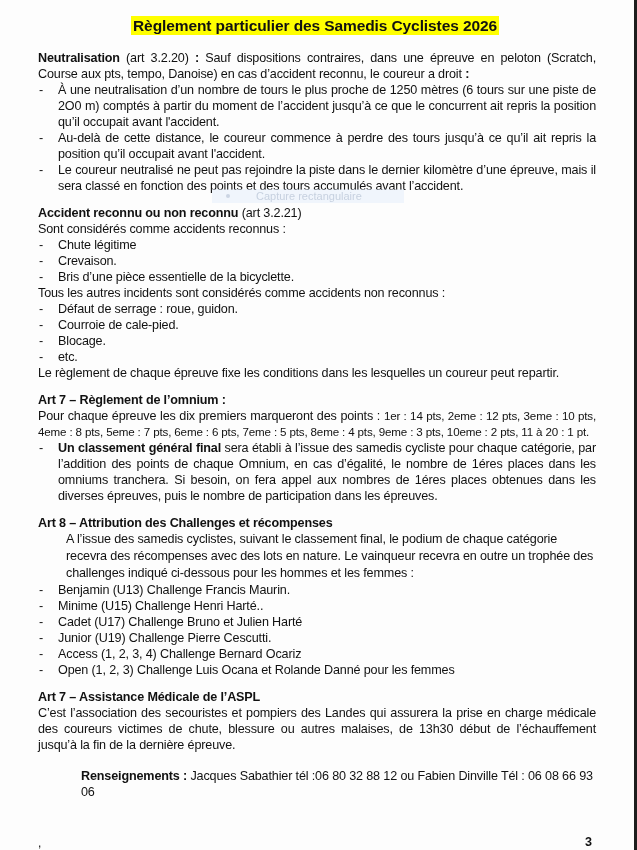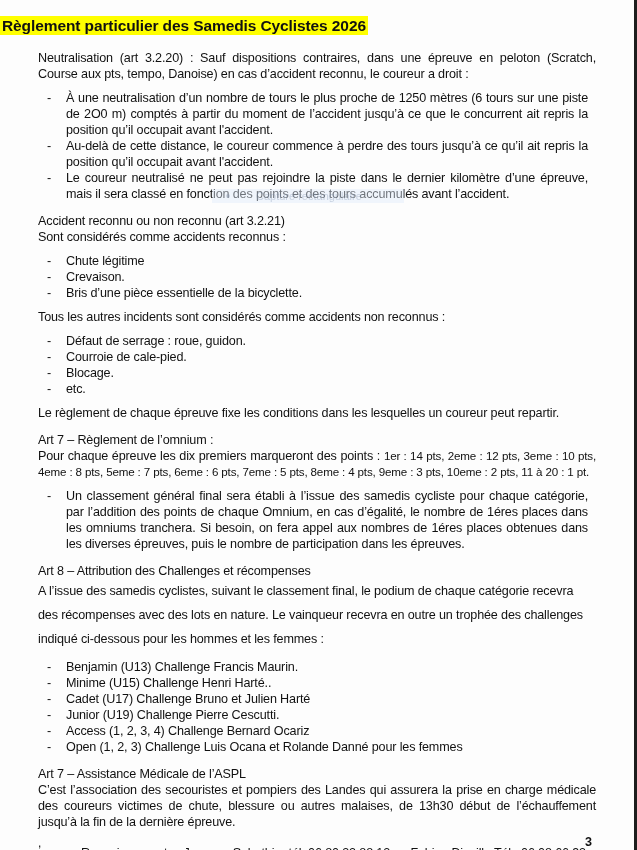--- a/index.html
+++ b/index.html
@@ -11,35 +11,35 @@
       position: relative;
     }
     .page {
       position: absolute; left: 0; top: 0; width: 634px; height: 850px;
       background: #fdfdfd;
     }
     .edge {
       position: absolute; right: 0; top: 0; width: 3px; height: 850px;
       background: #1e1e1e;
     }
-    .title-wrap { position: absolute; top: 16px; left: 0; width: 552px; text-align: left; }
+    .title-wrap { position: absolute; top: 16px; left: 0; width: 552px; text-align: center; padding-left: 39px; }
     .title {
       display: inline-block; background: #ffff00;
       font-weight: bold; font-size: 15.5px; line-height: 19px; padding: 0 2px;
       letter-spacing: -0.1px;
     }
     .content {
       position: absolute; left: 38px; top: 50px; width: 558px;
       font-size: 12.6px; line-height: 16px; letter-spacing: -0.15px;
     }
     .p { margin: 0; }
     .justify { text-align: justify; }
-    .b { font-weight: normal; }
+    .b { font-weight: bold; }
     .section { margin-top: 11px; }
-    ul.dash { list-style: none; margin: 8px; padding: 0; }
+    ul.dash { list-style: none; margin: 0; padding: 0; }
     ul.dash li { position: relative; padding-left: 20px; text-align: justify; }
     ul.dash li::before { content: "-"; position: absolute; left: 1px; top: 0; }
     .small { font-size: 11.6px; }
     .tooltip {
       position: absolute; left: 212px; top: 189px; width: 192px; height: 14px;
       background: rgba(225, 236, 250, 0.45);
       font-size: 11px; line-height: 14px; color: rgba(120,140,170,0.35);
       padding-left: 44px; box-sizing: border-box;
     }
     .tooltip .dot {
@@ -90,21 +90,21 @@
     <div class="section">
       <p class="p b">Art 7 – Règlement de l’omnium :</p>
       <p class="p justify"><span>Pour chaque épreuve les dix premiers marqueront des points : </span><span class="small">1er : 14 pts, 2eme : 12 pts, 3eme : 10 pts, 4eme : 8 pts, 5eme : 7 pts, 6eme : 6 pts, 7eme : 5 pts, 8eme : 4 pts, 9eme : 3 pts, 10eme : 2 pts, 11 à 20 : 1 pt.</span></p>
       <ul class="dash">
         <li><span class="b">Un classement général final</span><span> sera établi à l’issue des samedis cycliste pour chaque catégorie, par l’addition des points de chaque Omnium, en cas d’égalité, le nombre de 1éres places dans les omniums tranchera. Si besoin, on fera appel aux nombres de 1éres places obtenues dans les diverses épreuves, puis le nombre de participation dans les épreuves.</span></li>
       </ul>
     </div>
 
     <div class="section">
       <p class="p b">Art 8 – Attribution des Challenges et récompenses</p>
-      <p class="p" style="line-height:24px;">A l’issue des samedis cyclistes, suivant le classement final, le podium de chaque catégorie recevra des récompenses avec des lots en nature. Le vainqueur recevra en outre un trophée des challenges indiqué ci-dessous pour les hommes et les femmes :</p>
+      <p class="p" style="line-height:17px;margin-left:28px;">A l’issue des samedis cyclistes, suivant le classement final, le podium de chaque catégorie recevra des récompenses avec des lots en nature. Le vainqueur recevra en outre un trophée des challenges indiqué ci-dessous pour les hommes et les femmes :</p>
       <ul class="dash">
         <li>Benjamin (U13) Challenge Francis Maurin.</li>
         <li>Minime (U15) Challenge Henri Harté..</li>
         <li>Cadet (U17) Challenge Bruno et Julien Harté</li>
         <li>Junior (U19) Challenge Pierre Cescutti.</li>
         <li>Access (1, 2, 3, 4) Challenge Bernard Ocariz</li>
         <li>Open (1, 2, 3) Challenge Luis Ocana et Rolande Danné pour les femmes</li>
       </ul>
     </div>
 

